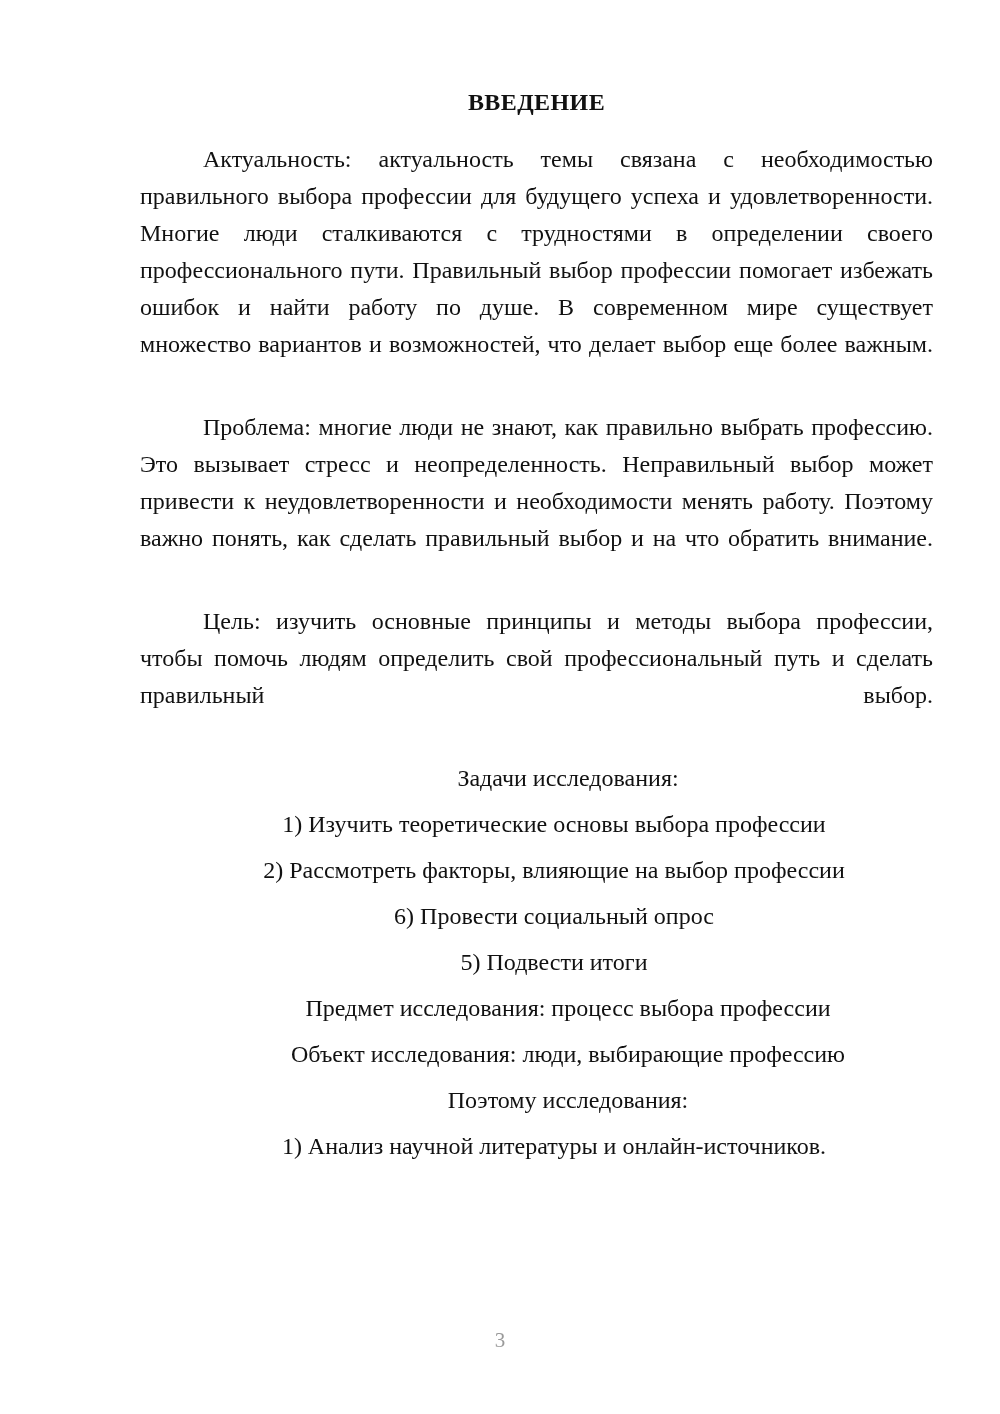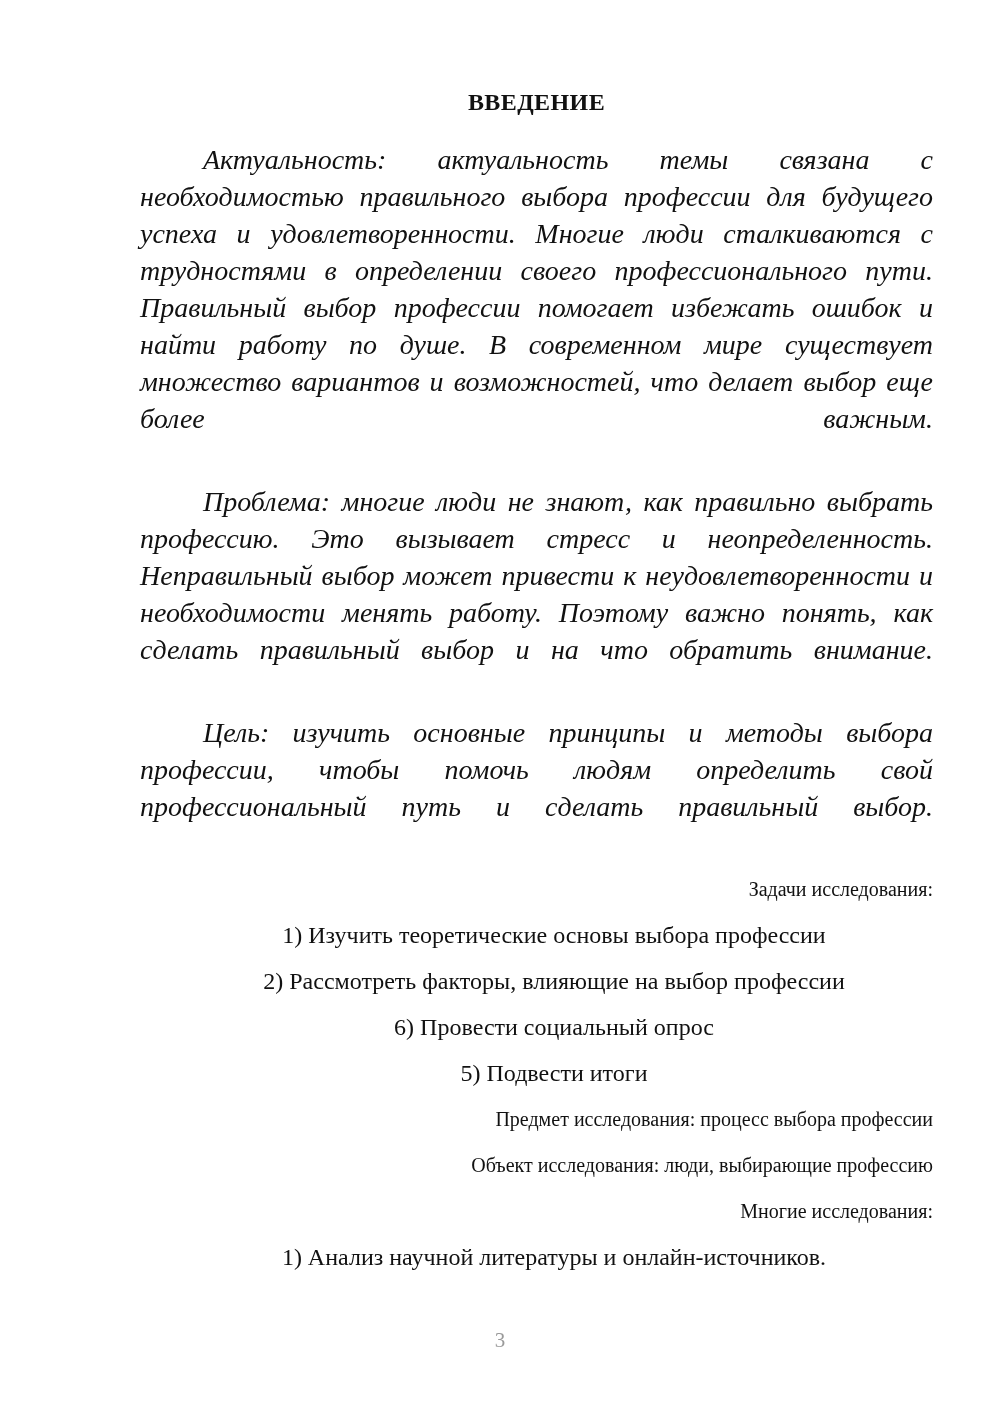--- a/index.html
+++ b/index.html
@@ -38,42 +38,41 @@
     font-size: 24px;
     font-weight: bold;
     text-align: center;
     letter-spacing: 0.4px;
     margin: 0 0 24px 0;
     line-height: 1.2;
   }
 
   p.para {
     margin: 0 0 9px 0;
-    font-size: 28px;
+    font-size: 24px;
     line-height: 37px;
     text-align: justify;
     text-justify: inter-word;
     text-indent: 63px;
     hyphens: none;
-    font-style: italic;
   }
 
   
   p.para::after {
     content: "";
     display: inline-block;
     width: 100%;
   }
 
   
   p.block {
     margin: 0 0 9px 0;
-    font-size: 20px;
+    font-size: 24px;
     line-height: 37px;
-    text-align: right;
+    text-align: center;
     text-indent: 0;
     padding-left: 63px;
   }
 
   
   p.listitem {
     margin: 0 0 9px 0;
     font-size: 24px;
     line-height: 37px;
     text-align: center;
@@ -112,21 +111,21 @@
     <p class="listitem">1) Изучить теоретические основы выбора профессии</p>
     <p class="listitem">2) Рассмотреть факторы, влияющие на выбор профессии</p>
     <p class="listitem">6) Провести социальный опрос</p>
     <p class="listitem">5) Подвести итоги</p>
 
     <p class="block">Предмет исследования: процесс выбора профессии</p>
 
     <p class="block">Объект исследования: люди, выбирающие профессию</p>
 
 
-    <p class="block">Многие исследования:</p>
+    <p class="block">Поэтому исследования:</p>
 
     <p class="listitem">1) Анализ научной литературы и онлайн-источников.</p>
 
   </div>
 
   <div class="page-number">3</div>
 
 </div>
 
 </body></html>

